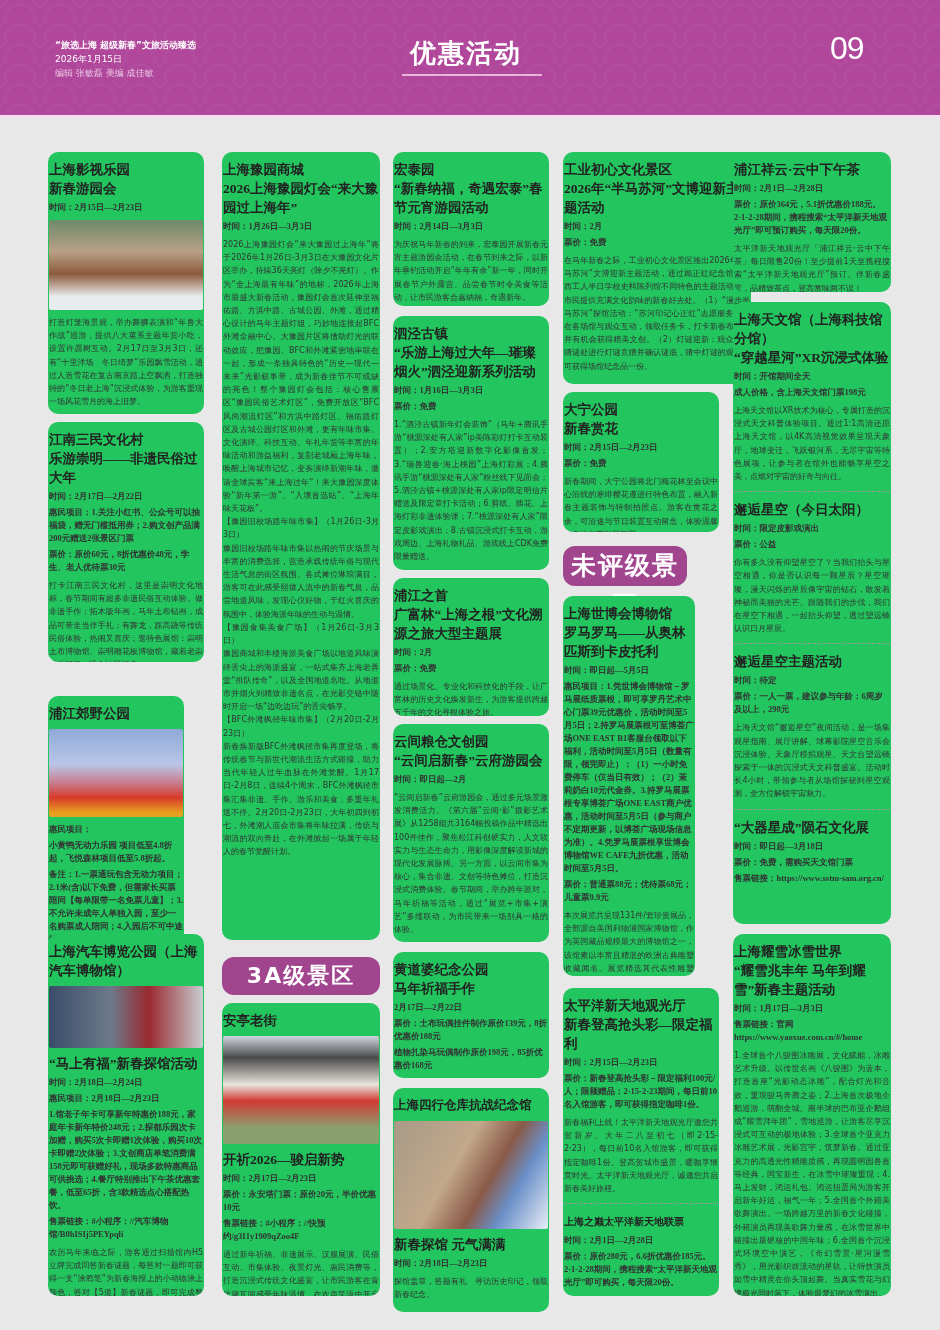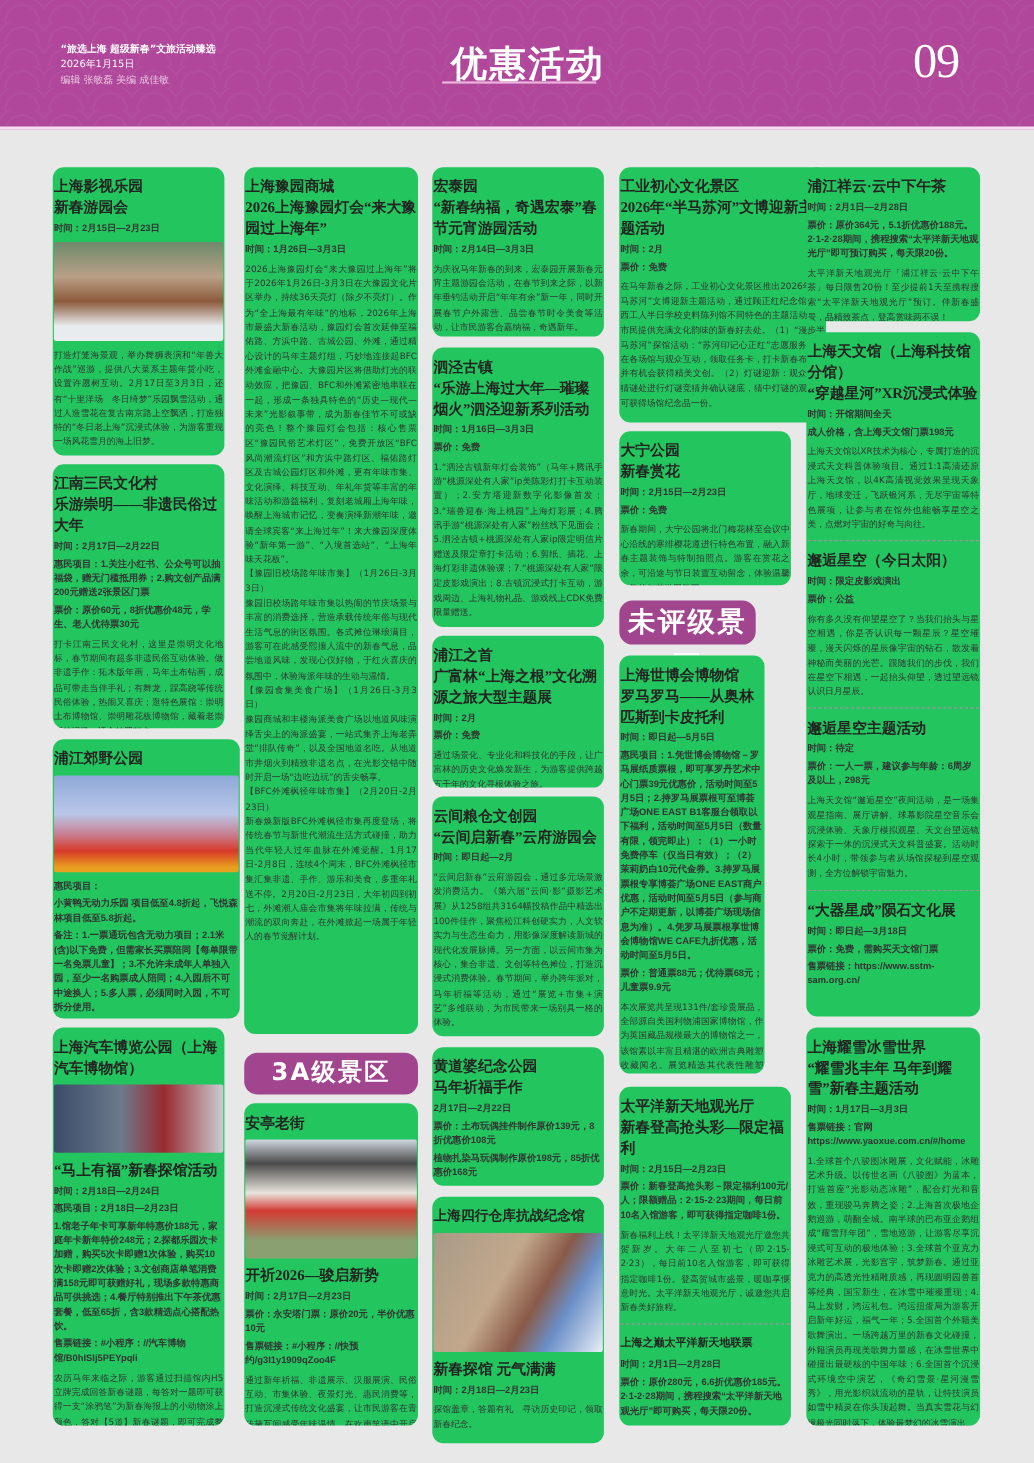--- a/index.html
+++ b/index.html
@@ -4,26 +4,26 @@
 <style>
 *{box-sizing:border-box;margin:0;padding:0}
 html,body{width:940px;height:1330px;overflow:hidden}
 body{background:#e8e8e8;font-family:"DejaVu Sans","Liberation Sans",sans-serif;color:#333;position:relative}
 .header{position:absolute;left:0;top:0;width:940px;height:118px;background:#b0479b;
 background-image:radial-gradient(circle at 50% 100%,transparent 14px,rgba(255,255,255,0.05) 15px,transparent 17px,transparent 22px,rgba(255,255,255,0.05) 23px,transparent 25px);
 background-size:40px 20px;border-bottom:3px solid #f3dff0}
 .hdr-left{position:absolute;left:55px;top:38px;color:#fff;font-size:9px;line-height:14px}
 .hdr-left .l1{font-weight:bold}
 .hdr-left .l3{color:#e9c6e2}
-.hdr-title{position:absolute;left:410px;top:36px;color:#fff;font-size:33px;font-weight:bold;letter-spacing:2px}
+.hdr-title{position:absolute;left:410px;top:36px;color:#fff;font-size:26px;font-weight:bold;letter-spacing:2px}
 .hdr-line{position:absolute;left:402px;top:74px;width:140px;height:2px;background:#eab5dd}
-.hdr-page{position:absolute;left:830px;top:30px;color:#fff;font-size:44px;font-weight:200;font-family:Liberation Serif, serif;letter-spacing:-1px}
+.hdr-page{position:absolute;left:830px;top:30px;color:#fff;font-size:32px;font-weight:200;font-family:Liberation Sans, sans-serif;letter-spacing:-1px}
 .card{position:absolute;background:#22c55e;border-radius:10px;padding:8px 1px;overflow:hidden}
 .ct{font-family:"Liberation Serif","DejaVu Serif",serif;font-weight:bold;font-size:13.5px;line-height:19px;color:#222}
-.meta{font-family:Liberation Sans, sans-serif;font-weight:bold;font-size:8.5px;line-height:13px;color:#333;margin-top:3px}
+.meta{font-family:Liberation Serif, serif;font-weight:bold;font-size:8.5px;line-height:13px;color:#333;margin-top:3px}
 .body{font-size:8px;line-height:13.2px;color:#333;margin-top:5px;text-align:justify}
 .img{width:100%;border-radius:2px;margin:6px 0}
 .sep{border-top:1.5px dashed #999;margin:8px 0}
 .banner{position:absolute;background:#a2458f;color:#fff;border-radius:12px;font-weight:bold;font-size:22px;text-align:center;letter-spacing:2px}
 </style>
 </head>
 <body>
 
 <div class="header">
   <div class="hdr-left">
@@ -46,21 +46,21 @@
 
 <div class="card" style="left:48px;top:422px;width:156px;height:240px">
   <div class="ct">江南三民文化村</div>
   <div class="ct">乐游崇明——非遗民俗过大年</div>
   <div class="meta">时间：2月17日—2月22日</div>
   <div class="meta">惠民项目：1.关注小红书、公众号可以抽福袋，赠无门槛抵用券；2.购文创产品满200元赠送2张景区门票</div>
   <div class="meta">票价：原价60元，8折优惠价48元，学生、老人优待票30元</div>
   <div class="body">打卡江南三民文化村，这里是崇明文化地标，春节期间有超多非遗民俗互动体验。做非遗手作：拓木版年画，马年土布钻画，成品可带走当伴手礼；有舞龙，踩高跷等传统民俗体验，热闹又喜庆；逛特色展馆：崇明土布博物馆、崇明雕花板博物馆，藏着老崇明的记忆，适合拍照打卡。</div>
 </div>
 
-<div class="card" style="left:48px;top:672px;width:170px;height:254px">
+<div class="card" style="left:48px;top:696px;width:136px;height:254px">
   <div class="ct">浦江郊野公园</div>
   <div class="img" style="height:88px;background:linear-gradient(180deg,#8fa9d8 0%,#b9c6e8 40%,#c97a8a 62%,#d83a2a 78%,#e8a020 95%)"></div>
   <div class="meta">惠民项目：</div>
   <div class="meta">小黄鸭无动力乐园 项目低至4.8折起，飞悦森林项目低至5.8折起。</div>
   <div class="meta">备注：1.一票通玩包含无动力项目；2.1米(含)以下免费，但需家长买票陪同【每单限带一名免票儿童】；3.不允许未成年人单独入园，至少一名购票成人陪同；4.入园后不可中途换人；5.多人票，必须同时入园，不可拆分使用。</div>
 </div>
 
 <div class="card" style="left:48px;top:934px;width:156px;height:362px">
   <div class="ct">上海汽车博览公园（上海汽车博物馆）</div>
   <div class="img" style="height:62px;background:linear-gradient(90deg,#3a4c6a 0%,#6c7a8a 40%,#9a2a30 65%,#c8cdd2 100%)"></div>

